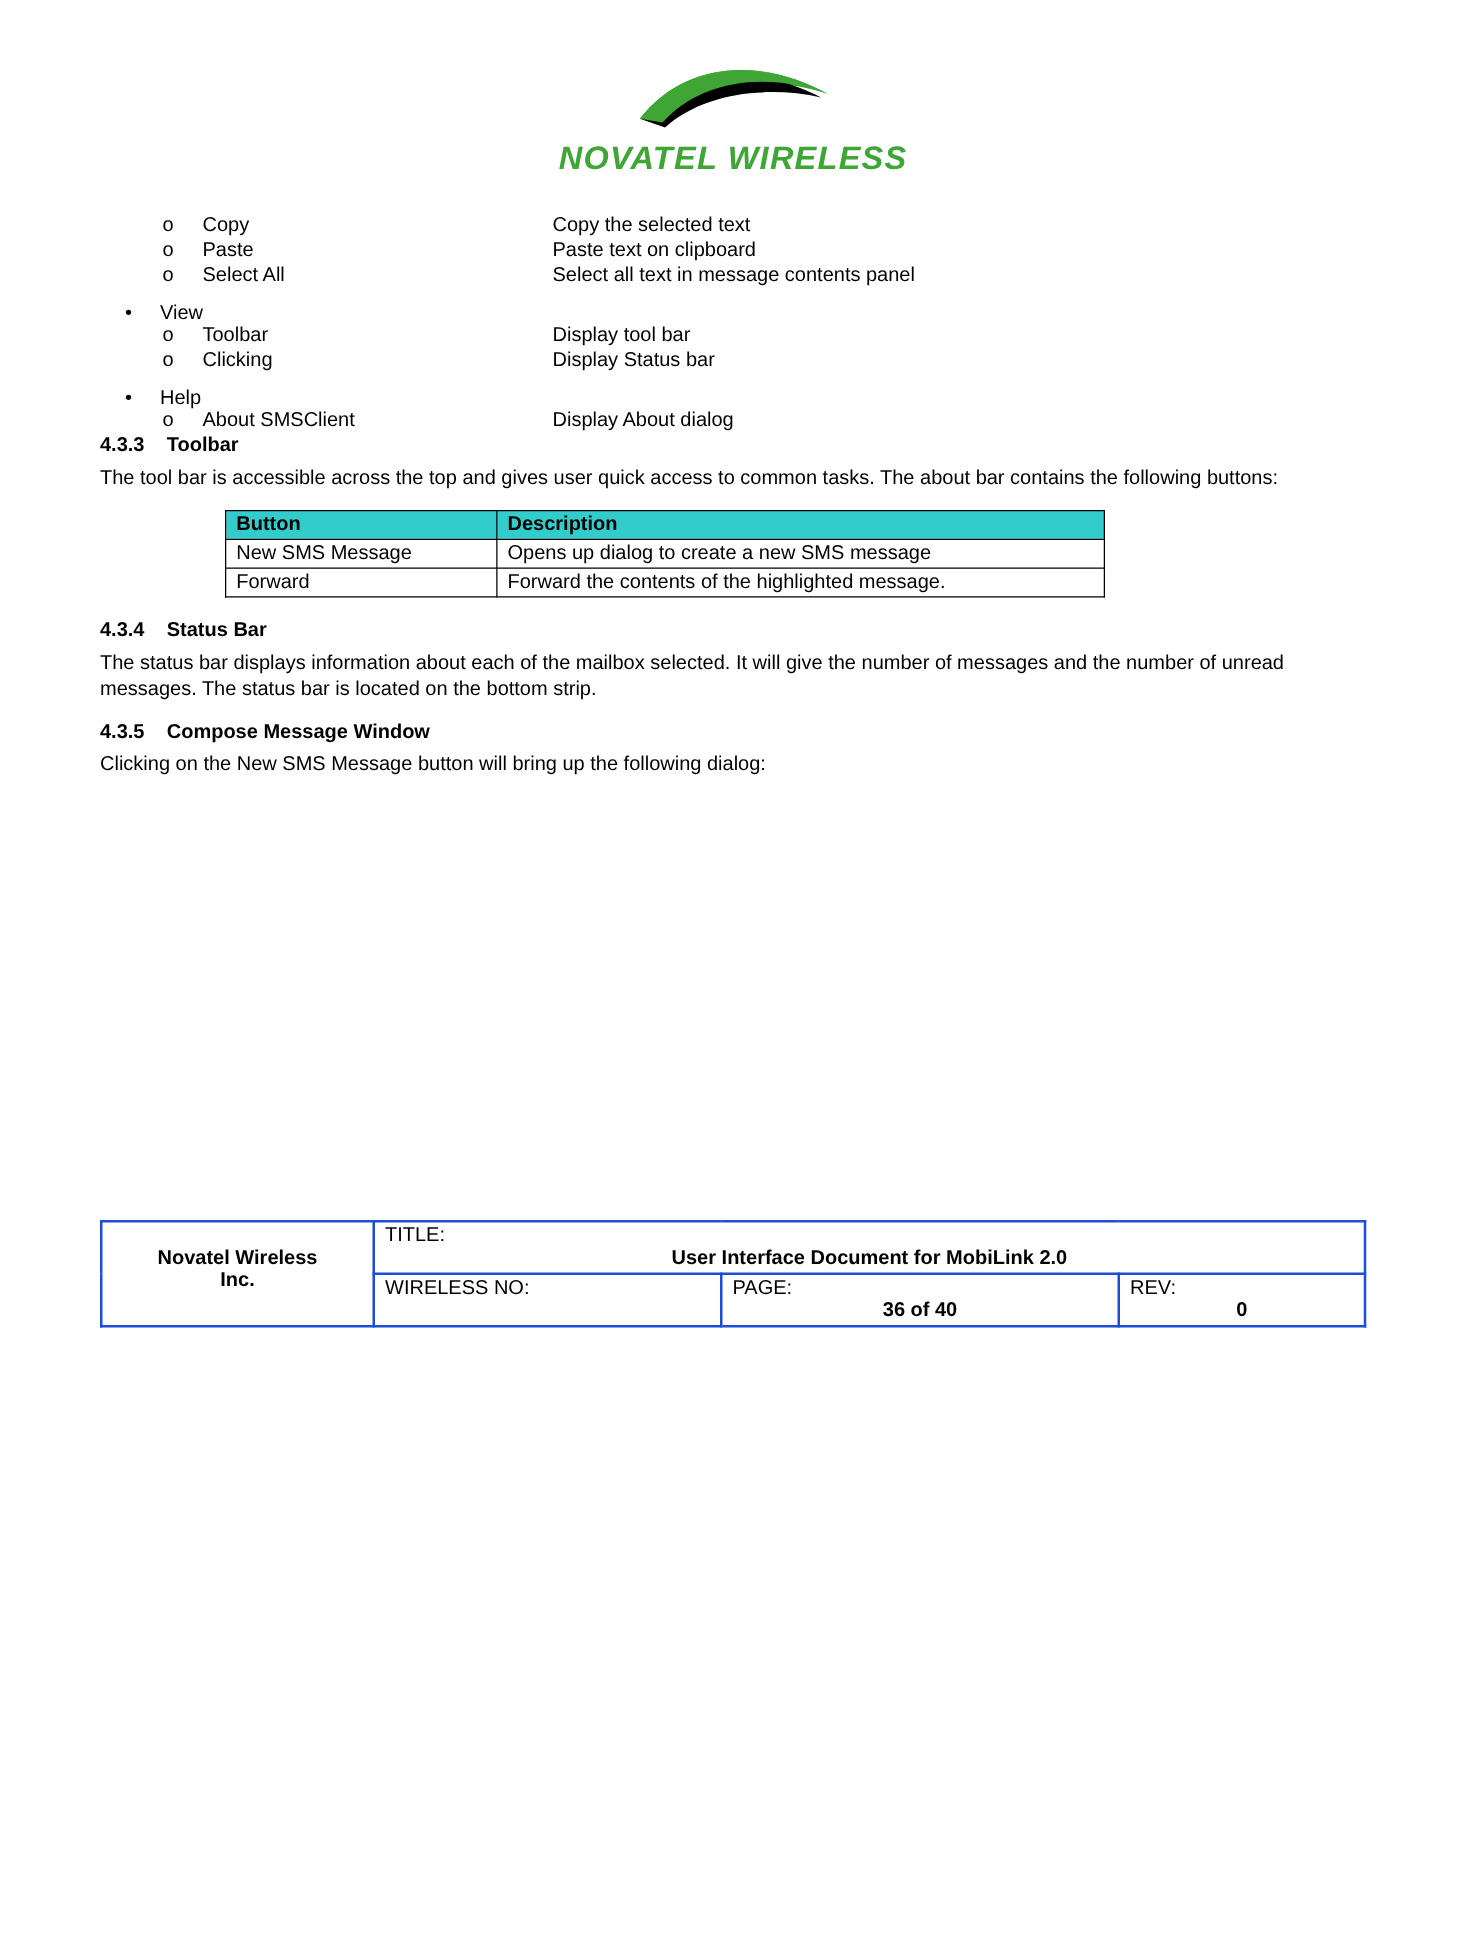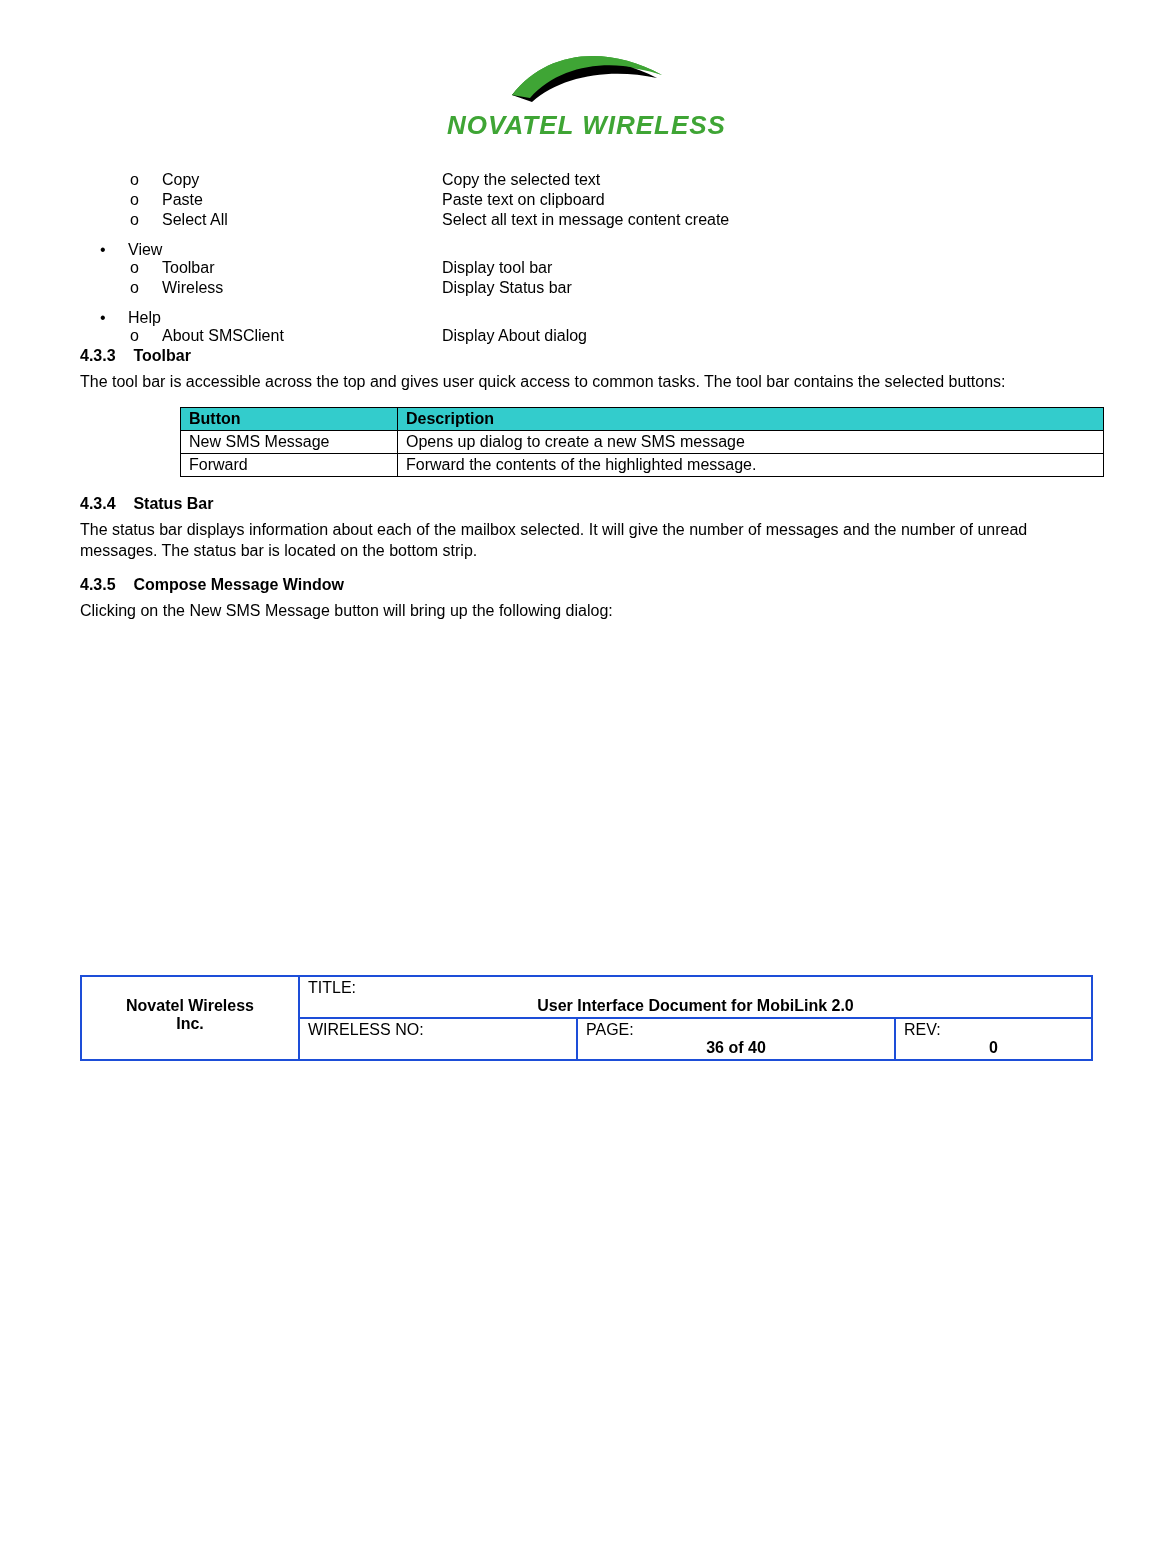--- a/index.html
+++ b/index.html
@@ -68,21 +68,21 @@
   .body-text {
     font-size: 16px;
     line-height: 1.35;
     margin-bottom: 14px;
   }
   table.desc-table {
     border-collapse: collapse;
     margin-left: 100px;
     margin-top: 10px;
     margin-bottom: 18px;
-    width: 924px;
+    width: 704px;
   }
   table.desc-table th, table.desc-table td {
     border: 1px solid #000;
     padding: 2px 8px;
     font-size: 16px;
     text-align: left;
     vertical-align: top;
   }
   table.desc-table th {
     background: #33cccc;
@@ -130,58 +130,58 @@
       <span class="sub-desc">Copy the selected text</span>
     </div>
     <div class="sub-row">
       <span class="sub-marker">o</span>
       <span class="sub-label">Paste</span>
       <span class="sub-desc">Paste text on clipboard</span>
     </div>
     <div class="sub-row">
       <span class="sub-marker">o</span>
       <span class="sub-label">Select All</span>
-      <span class="sub-desc">Select all text in message content create</span>
+      <span class="sub-desc">Select all text in message contents panel</span>
     </div>
   </div>
 
   <div class="bullet-row">
     <span class="bullet-dot">•</span>
     <span class="bullet-label">View</span>
   </div>
   <div>
     <div class="sub-row">
       <span class="sub-marker">o</span>
       <span class="sub-label">Toolbar</span>
       <span class="sub-desc">Display tool bar</span>
     </div>
     <div class="sub-row">
       <span class="sub-marker">o</span>
-      <span class="sub-label">Wireless</span>
+      <span class="sub-label">Clicking</span>
       <span class="sub-desc">Display Status bar</span>
     </div>
   </div>
 
   <div class="bullet-row">
     <span class="bullet-dot">•</span>
     <span class="bullet-label">Help</span>
   </div>
   <div>
     <div class="sub-row">
       <span class="sub-marker">o</span>
       <span class="sub-label">About SMSClient</span>
       <span class="sub-desc">Display About dialog</span>
     </div>
   </div>
 
   <div class="section-heading">
     <span>4.3.3</span>&nbsp;&nbsp;&nbsp;
     <span>Toolbar</span>
   </div>
-  <div class="body-text">The tool bar is accessible across the top and gives user quick access to common tasks.  The tool bar contains the selected buttons:</div>
+  <div class="body-text">The tool bar is accessible across the top and gives user quick access to common tasks.  The about bar contains the following buttons:</div>
 
   <table class="desc-table">
     <tbody>
         <tr>
       <th style="width:200px">Button</th>
       <th>Description</th>
     </tr>
     <tr>
       <td>New SMS Message</td>
       <td>Opens up dialog to create a new SMS message</td>

